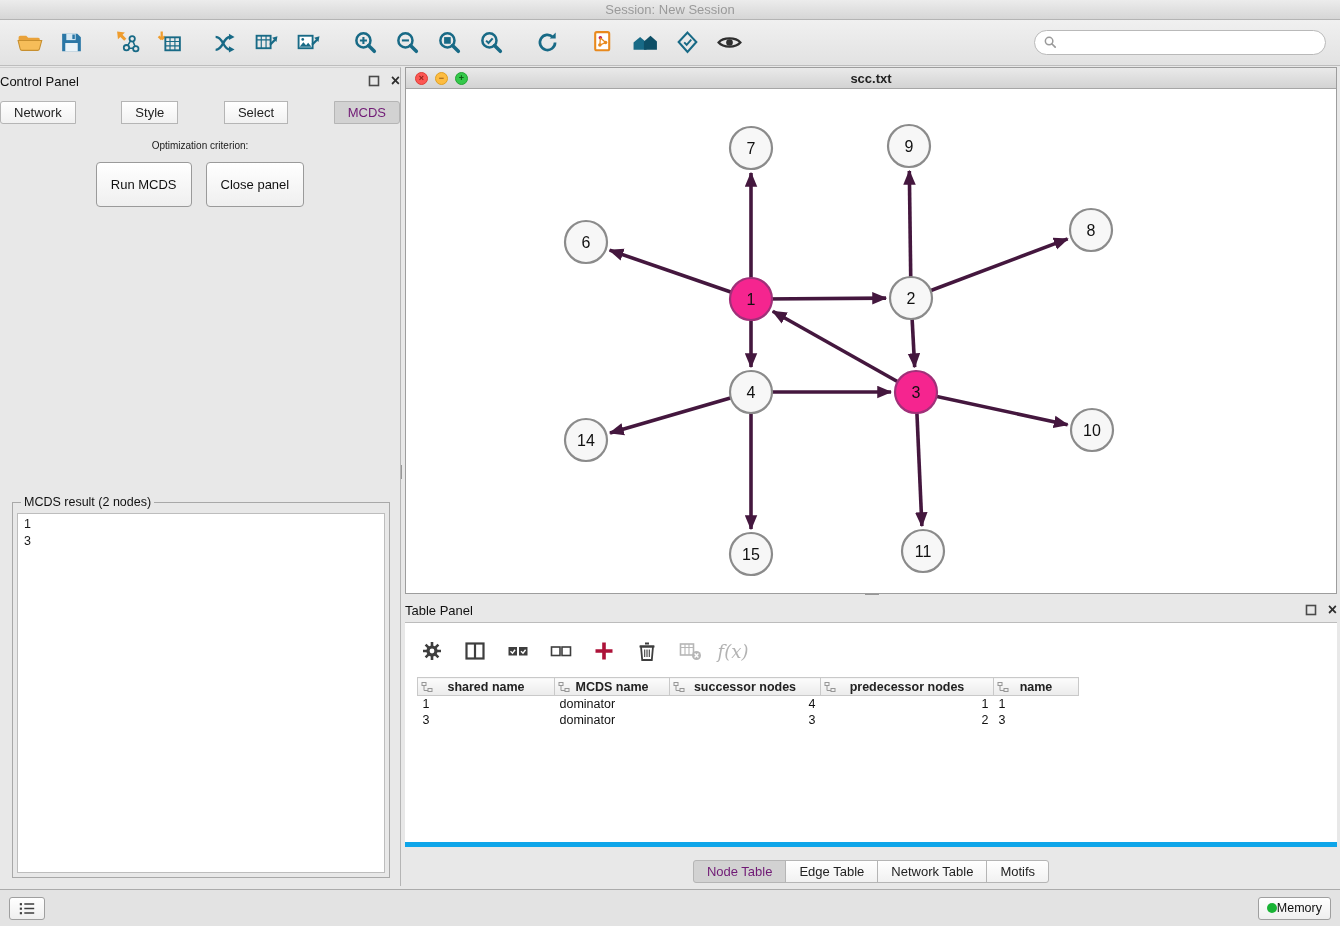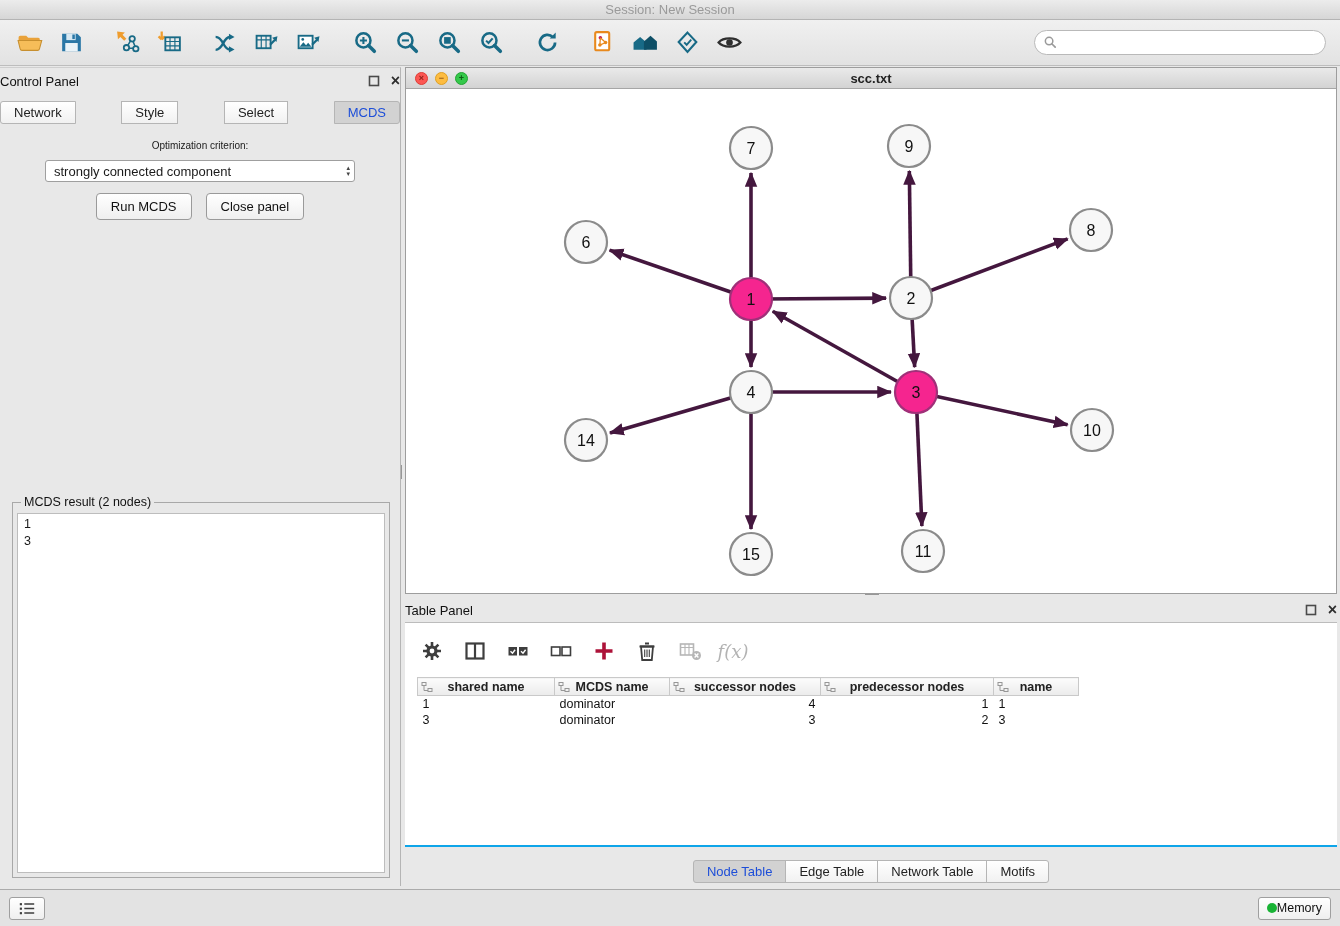--- a/index.html
+++ b/index.html
@@ -22,30 +22,30 @@
   .panel-header{height:26px;display:flex;align-items:center;padding:0 0;font-size:13px;color:#111}
   .ph-controls{margin-left:auto;display:flex;gap:11px;align-items:center}
   .ph-ic{cursor:pointer;display:flex;align-items:center}
   .ph-ic svg{width:12px;height:12px}
   .close-x{font-weight:bold;font-size:16px;line-height:12px;color:#2e2e2e;cursor:pointer}
 
   .tabs{display:flex;justify-content:space-between}
   .tab{padding:3px 13px;font-size:13px;background:linear-gradient(#ffffff,#f1f1f1);border:1px solid #b5b5b5;margin-left:-1px;color:#222;cursor:pointer;white-space:nowrap}
   .tab:first-child{border-radius:3px 0 0 3px;margin-left:0}
   .tab:last-child{border-radius:0 3px 3px 0}
-  .tab.active{background:#d2d2d2;color:#1d4ed8}
+  .tab.active{background:#d2d2d2;color:#701a75}
 
   
   .control-panel{position:absolute;left:0;top:67px;width:401px;height:819px;background:#e8e8e8;border-right:1px solid #b5b5b5;border-top:1px solid #cfcfcf}
   .control-panel .tabs{margin-top:7px}
   .opt-label{text-align:center;margin-top:16px;font-size:10px}
   .criterion-select{width:310px;height:22px;margin:9px auto 0;background:#fff;border:1px solid #9f9f9f;border-radius:3px;display:flex;align-items:center;padding:0 4px 0 8px;font-size:13px;cursor:pointer}
   .stepper{margin-left:auto;display:flex;flex-direction:column;line-height:6px;font-size:7px;color:#444;padding-left:6px}
   .btn-row{display:flex;justify-content:center;gap:14px;margin-top:11px}
-  .btn{padding:5px 14px;font-size:13px;background:linear-gradient(#ffffff,#efefef);border:1px solid #9a9a9a;border-radius:4px;cursor:pointer;color:#111}
+  .btn{padding:14px 14px;font-size:13px;background:linear-gradient(#ffffff,#efefef);border:1px solid #9a9a9a;border-radius:4px;cursor:pointer;color:#111}
   .result-box{position:absolute;left:12px;right:10px;top:427px;bottom:8px;border:1px solid #a8a8a8;padding:4px;background:#e8e8e8}
   .result-box legend{font-size:12.5px;padding:0 3px;margin-left:4px;color:#111}
   .result-list{background:#fff;border:1px solid #bdbdbd;width:100%;height:100%;font-size:12.5px;line-height:17px;padding:2px 6px;overflow:auto}
 
   
   .v-splitter{position:absolute;left:401px;top:67px;width:4px;height:819px;cursor:col-resize}
   .v-splitter::after{content:'';position:absolute;top:398px;left:0;width:3px;height:14px;border-left:1px solid #979797;border-right:1px solid #979797}
   .h-splitter{position:absolute;left:405px;top:594px;width:932px;height:3px;cursor:row-resize}
   .h-splitter::after{content:'';position:absolute;left:460px;top:0;width:14px;height:3px;border-top:1px solid #979797;border-bottom:1px solid #979797}
 
@@ -55,21 +55,21 @@
   .traffic{position:absolute;left:9px;display:flex;gap:7px}
   .tl{width:13px;height:13px;border-radius:50%;font-size:9px;line-height:11px;text-align:center;cursor:pointer;font-weight:bold}
   .tl.red{background:#fc5753;border:1px solid #de3d36;color:#8a1f17}
   .tl.yellow{background:#fdbc40;border:1px solid #dfa023;color:#94591a}
   .tl.green{background:#34c84a;border:1px solid #23a433;color:#0d5f16}
   .net-title{font-size:13px;font-weight:bold;color:#222}
   .net-content{width:930px;height:504px;background:#fff}
 
   
   .table-panel{position:absolute;left:405px;top:597px;width:932px;height:289px;background:#e8e8e8}
-  .table-body-area{position:absolute;top:25px;left:0;right:0;height:225px;background:#fff;border-top:1px solid #bcbcbc;border-bottom:2px solid #0ea5e9}
+  .table-body-area{position:absolute;top:25px;left:0;right:0;height:225px;background:#fff;border-top:1px solid #bcbcbc;border-bottom:5px solid #0ea5e9}
   .table-toolbar{display:flex;align-items:center;gap:17px;padding:10px 0 0 14px;height:46px}
   .tt-icon{width:26px;height:26px;display:flex;align-items:center;justify-content:center;cursor:pointer}
   .tt-icon svg{width:24px;height:24px}
   .tt-icon.disabled{cursor:default}
   .fx{font-family:"DejaVu Serif","Liberation Serif",serif;font-style:italic;font-size:18px;color:#b3b3b3}
   .data-table{border-collapse:collapse;table-layout:fixed;margin:8px 0 0 12px;width:912px}
   .data-table th{height:18px;font-weight:bold;font-size:12.5px;background:linear-gradient(#fcfcfc,#ebebeb);border:1px solid #c9c9c9;position:relative;padding:0 4px;text-align:center;color:#222;cursor:pointer}
   .data-table th.filler,.data-table td.filler{background:none;border:none}
   .sort-ic{position:absolute;left:3px;top:3px;width:12px;height:12px}
   .sort-ic svg{width:12px;height:12px}
@@ -243,27 +243,20 @@
     </span>
   </div>
   <div class="tabs" id="control-tabs">
       <div class="tab">Network</div>
       <div class="tab">Style</div>
       <div class="tab">Select</div>
       <div class="tab active">MCDS</div>
     </div>
   <div class="cp-content">
     <div class="opt-label">Optimization criterion:</div>
-    <div class="criterion-select">
-      <span>strongly connected component</span>
-      <span class="stepper">
-          <span>▴</span>
-          <span>▾</span>
-        </span>
-    </div>
     <div class="btn-row">
       <button class="btn">Run MCDS</button>
       <button class="btn">Close panel</button>
     </div>
     <fieldset class="result-box">
       <legend>MCDS result (2 nodes)</legend>
       <div class="result-list" id="result-list">
           <div>1</div>
           <div>3</div>
         </div>

